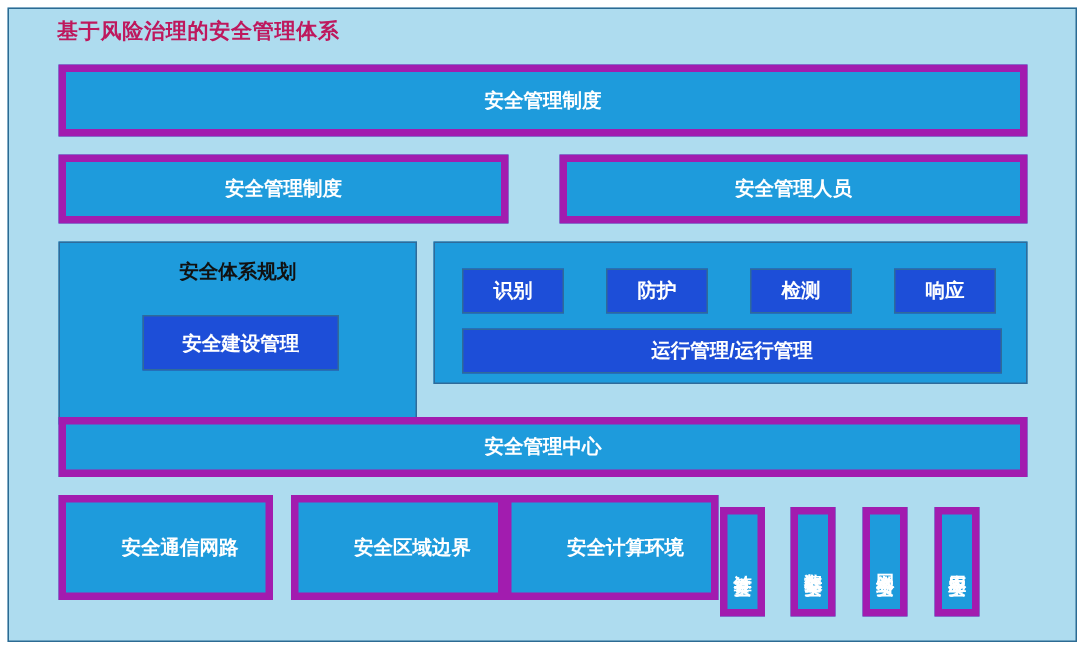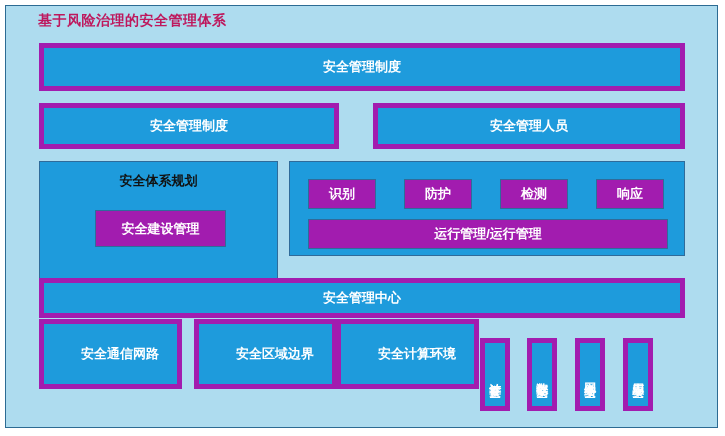--- a/index.html
+++ b/index.html
@@ -53,21 +53,21 @@
     align-items: center;
     justify-content: center;
     text-align: center;
     line-height: 1.2;
   }
 
   
   .subbox {
     position: absolute;
     box-sizing: border-box;
-    background: #a21caf;
+    background: #1d4ed8;
     border: 1px solid #2f6b9a;
     color: #ffffff;
     font-size: 13px;
     font-weight: bold;
     display: flex;
     align-items: center;
     justify-content: center;
     text-align: center;
   }
 
@@ -110,21 +110,21 @@
   #pdrr-protect  { left: 114px; }
   #pdrr-detect   { left: 210px; }
   #pdrr-respond  { left: 306px; }
 
   #ops-maintenance { left: 18px; top: 57px; width: 360px; height: 30px; }
 
   
   #row4-center { left: 33px; top: 272px; width: 646px; height: 40px; }
 
   
-  .wide-bottom { top: 313px; width: 143px; height: 70px; padding-left: 19px; }
+  .wide-bottom { top: 324px; width: 143px; height: 70px; padding-left: 19px; }
   #bottom-comm { left: 33px;  }
   #bottom-zone { left: 188px; }
   #bottom-comp { left: 330px; }
 
   .vert-bottom {
     top: 332px; width: 30px; height: 73px;
     writing-mode: vertical-rl;
     text-orientation: upright;
     letter-spacing: 1px;
     font-size: 12px;

